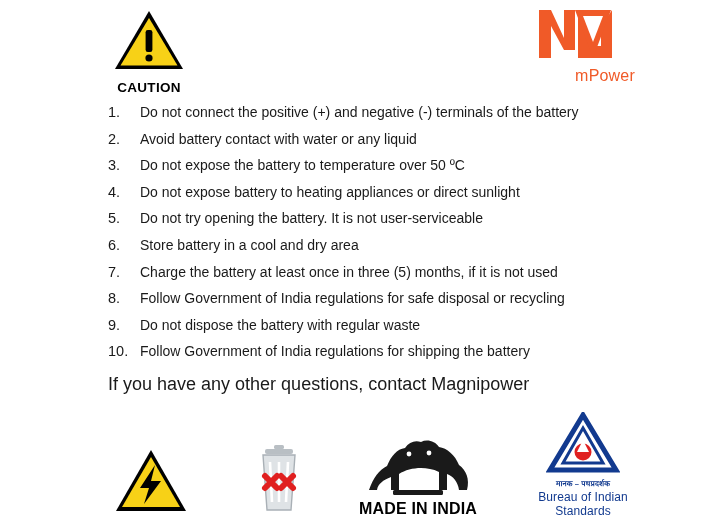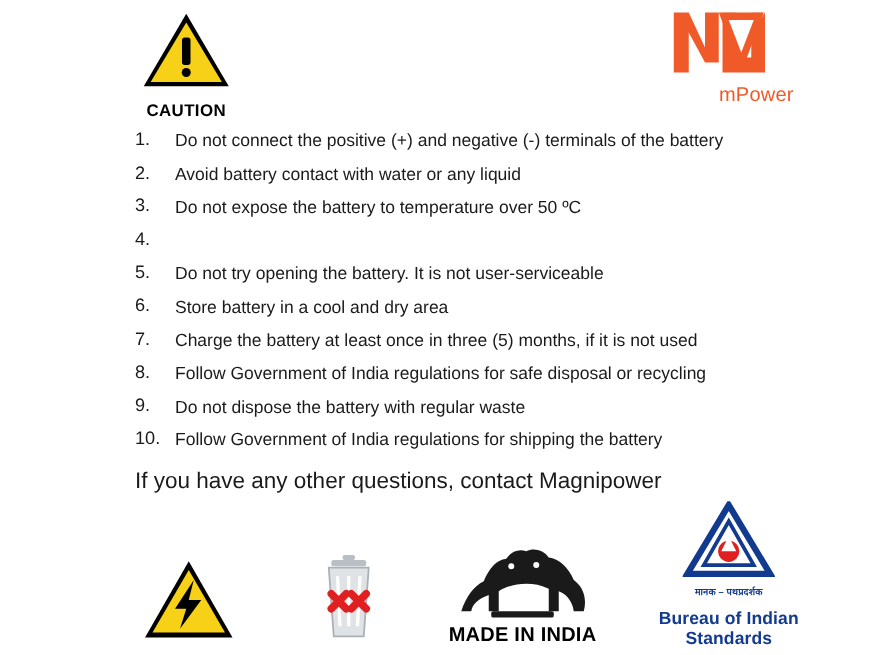--- a/index.html
+++ b/index.html
@@ -108,24 +108,24 @@
   .f4 { left: 520px; bottom: 6px; width: 126px; }
 
   .made-in-india {
     font-size: 16px;
     font-weight: bold;
     color: #000;
     letter-spacing: 0.2px;
     margin-top: -2px;
   }
   .bis-caption {
-    font-size: 14px;
-    font-weight: bold;
+    font-size: 12px;
+    font-weight: normal;
     color: #123a8f;
-    margin-top: 8px;
+    margin-top: 2px;
     letter-spacing: 0.1px;
   }
   .bis-hindi {
     font-size: 7.5px;
     font-weight: bold;
     color: #123a8f;
     letter-spacing: 0.1px;
   }
 </style>
 </head>
@@ -169,20 +169,21 @@
   <div class="row">
     <span class="num">2.</span>
     <span class="txt">Avoid battery contact with water or any liquid</span>
   </div>
   <div class="row">
     <span class="num">3.</span>
     <span class="txt">Do not expose the battery to temperature over 50 ºC</span>
   </div>
   <div class="row">
     <span class="num">4.</span>
+    <span class="txt">Do not expose battery to heating appliances or direct sunlight</span>
   </div>
   <div class="row">
     <span class="num">5.</span>
     <span class="txt">Do not try opening the battery. It is not user-serviceable</span>
   </div>
   <div class="row">
     <span class="num">6.</span>
     <span class="txt">Store battery in a cool and dry area</span>
   </div>
   <div class="row">

